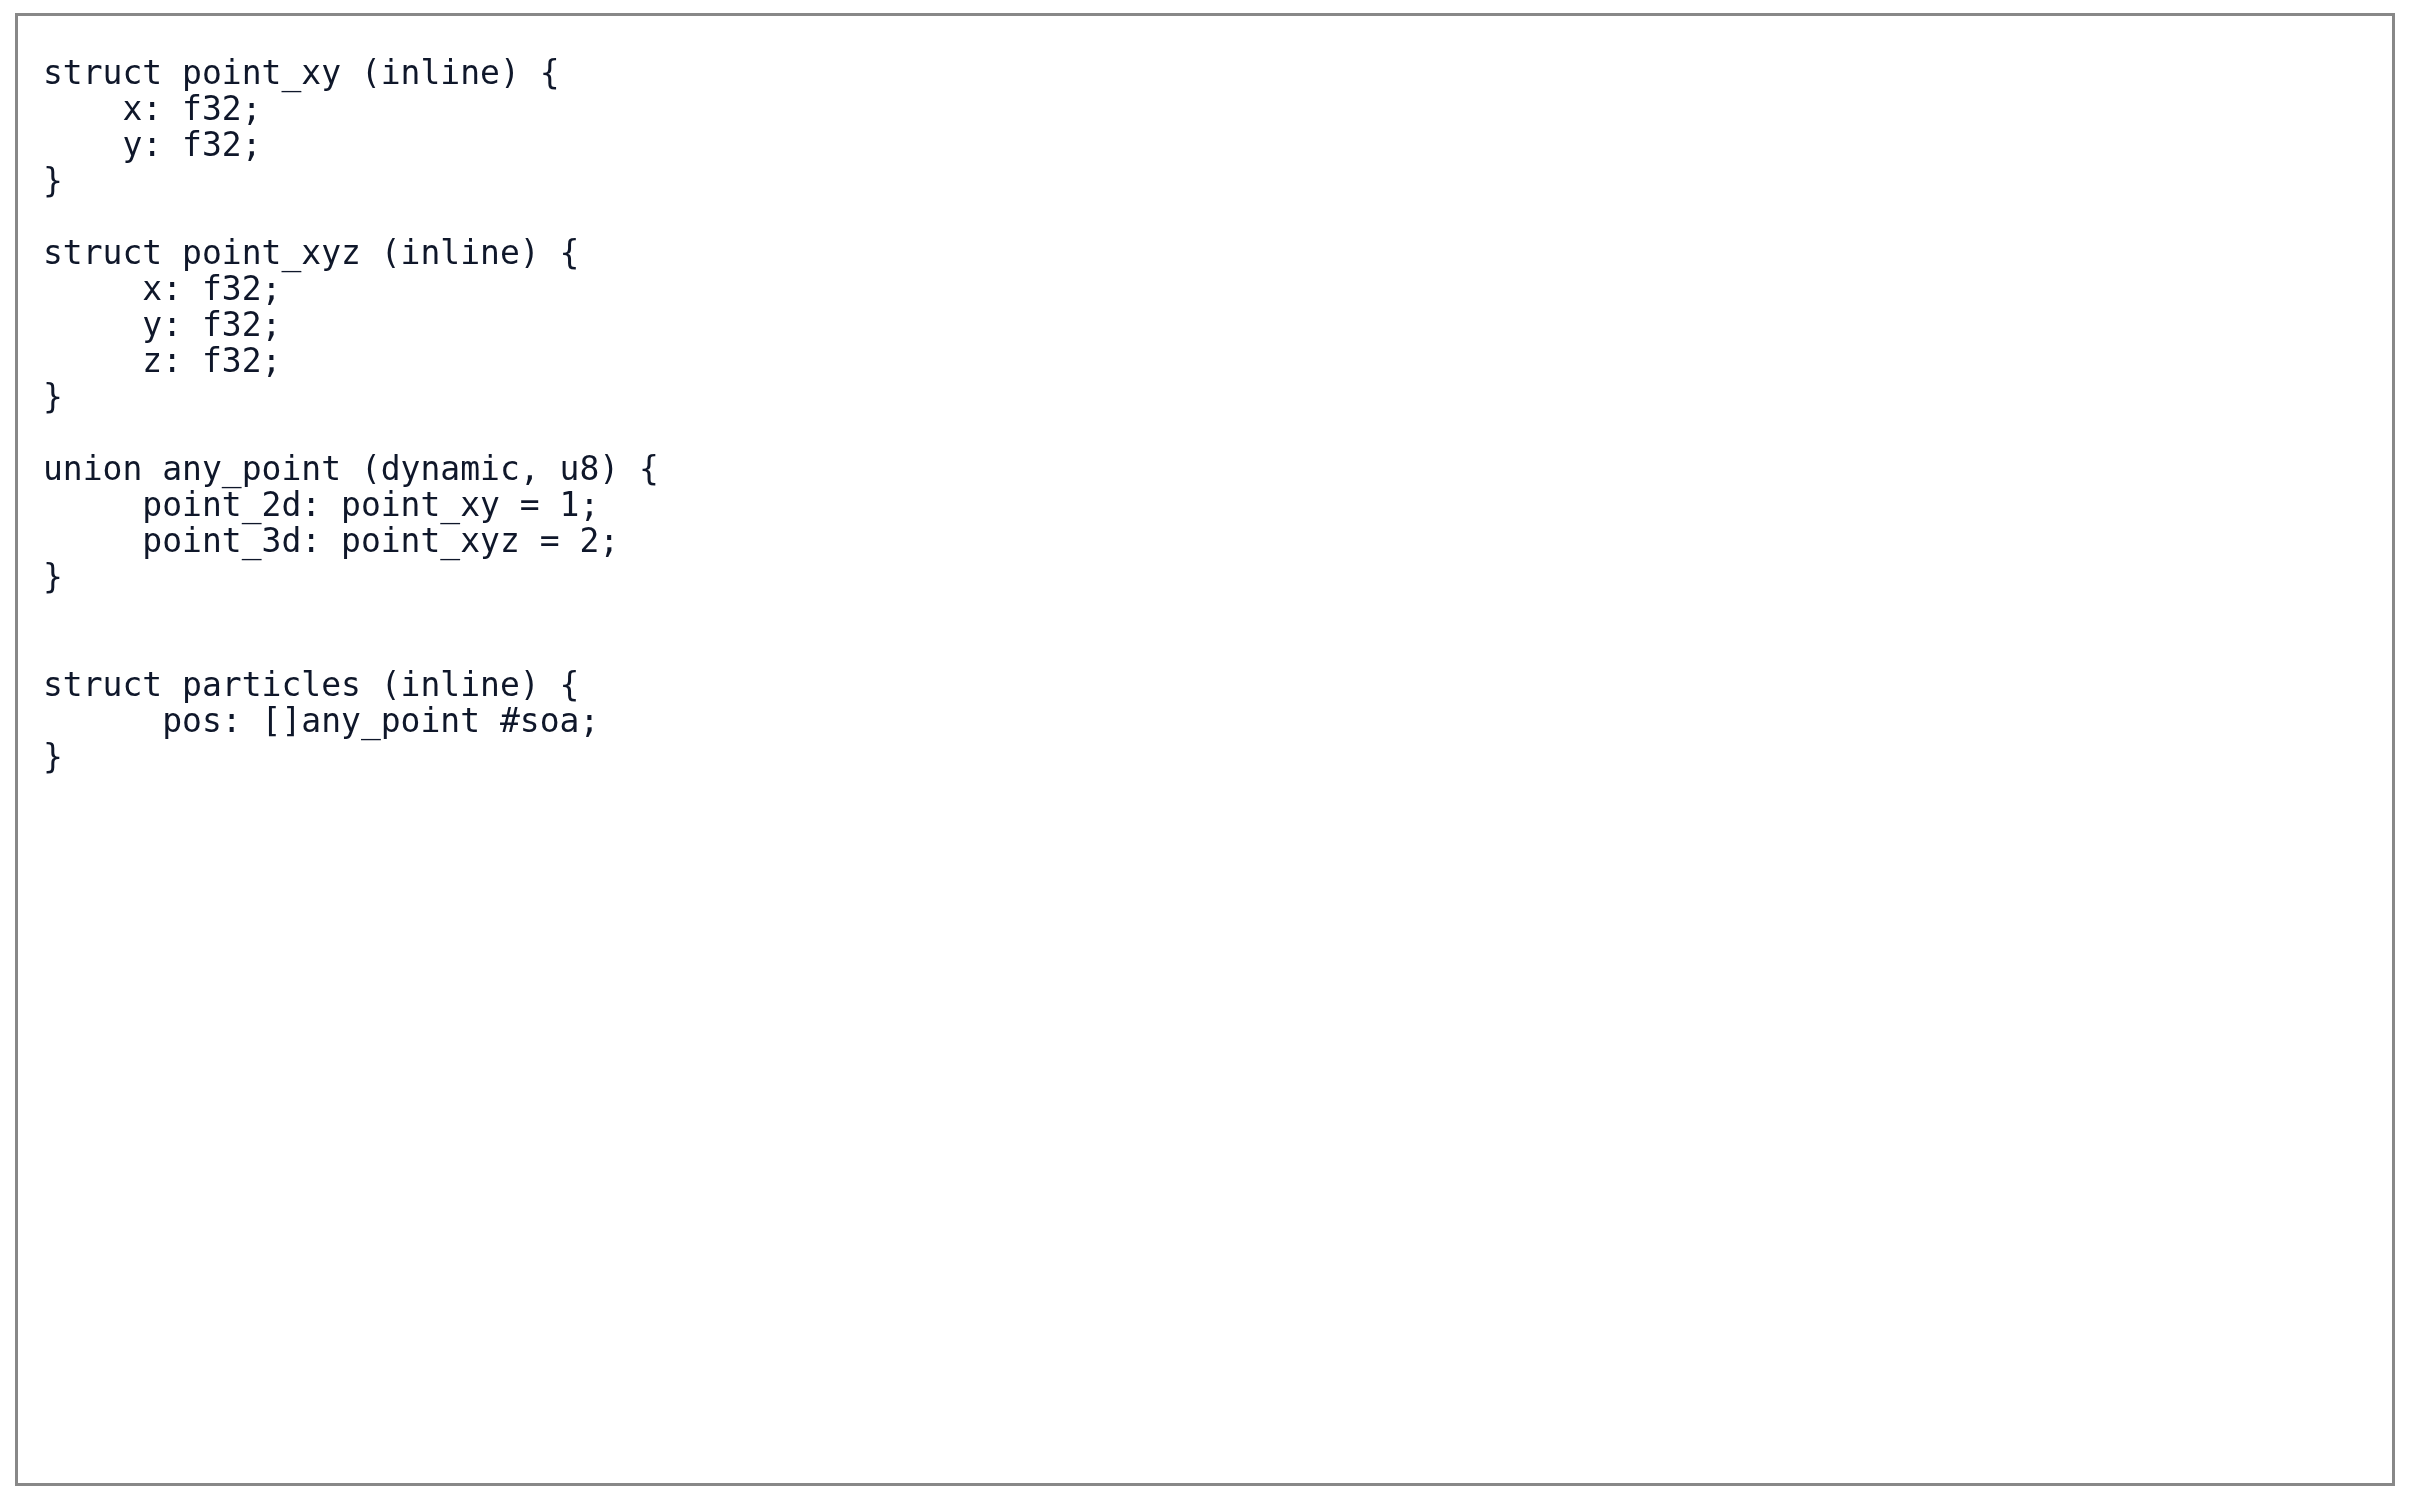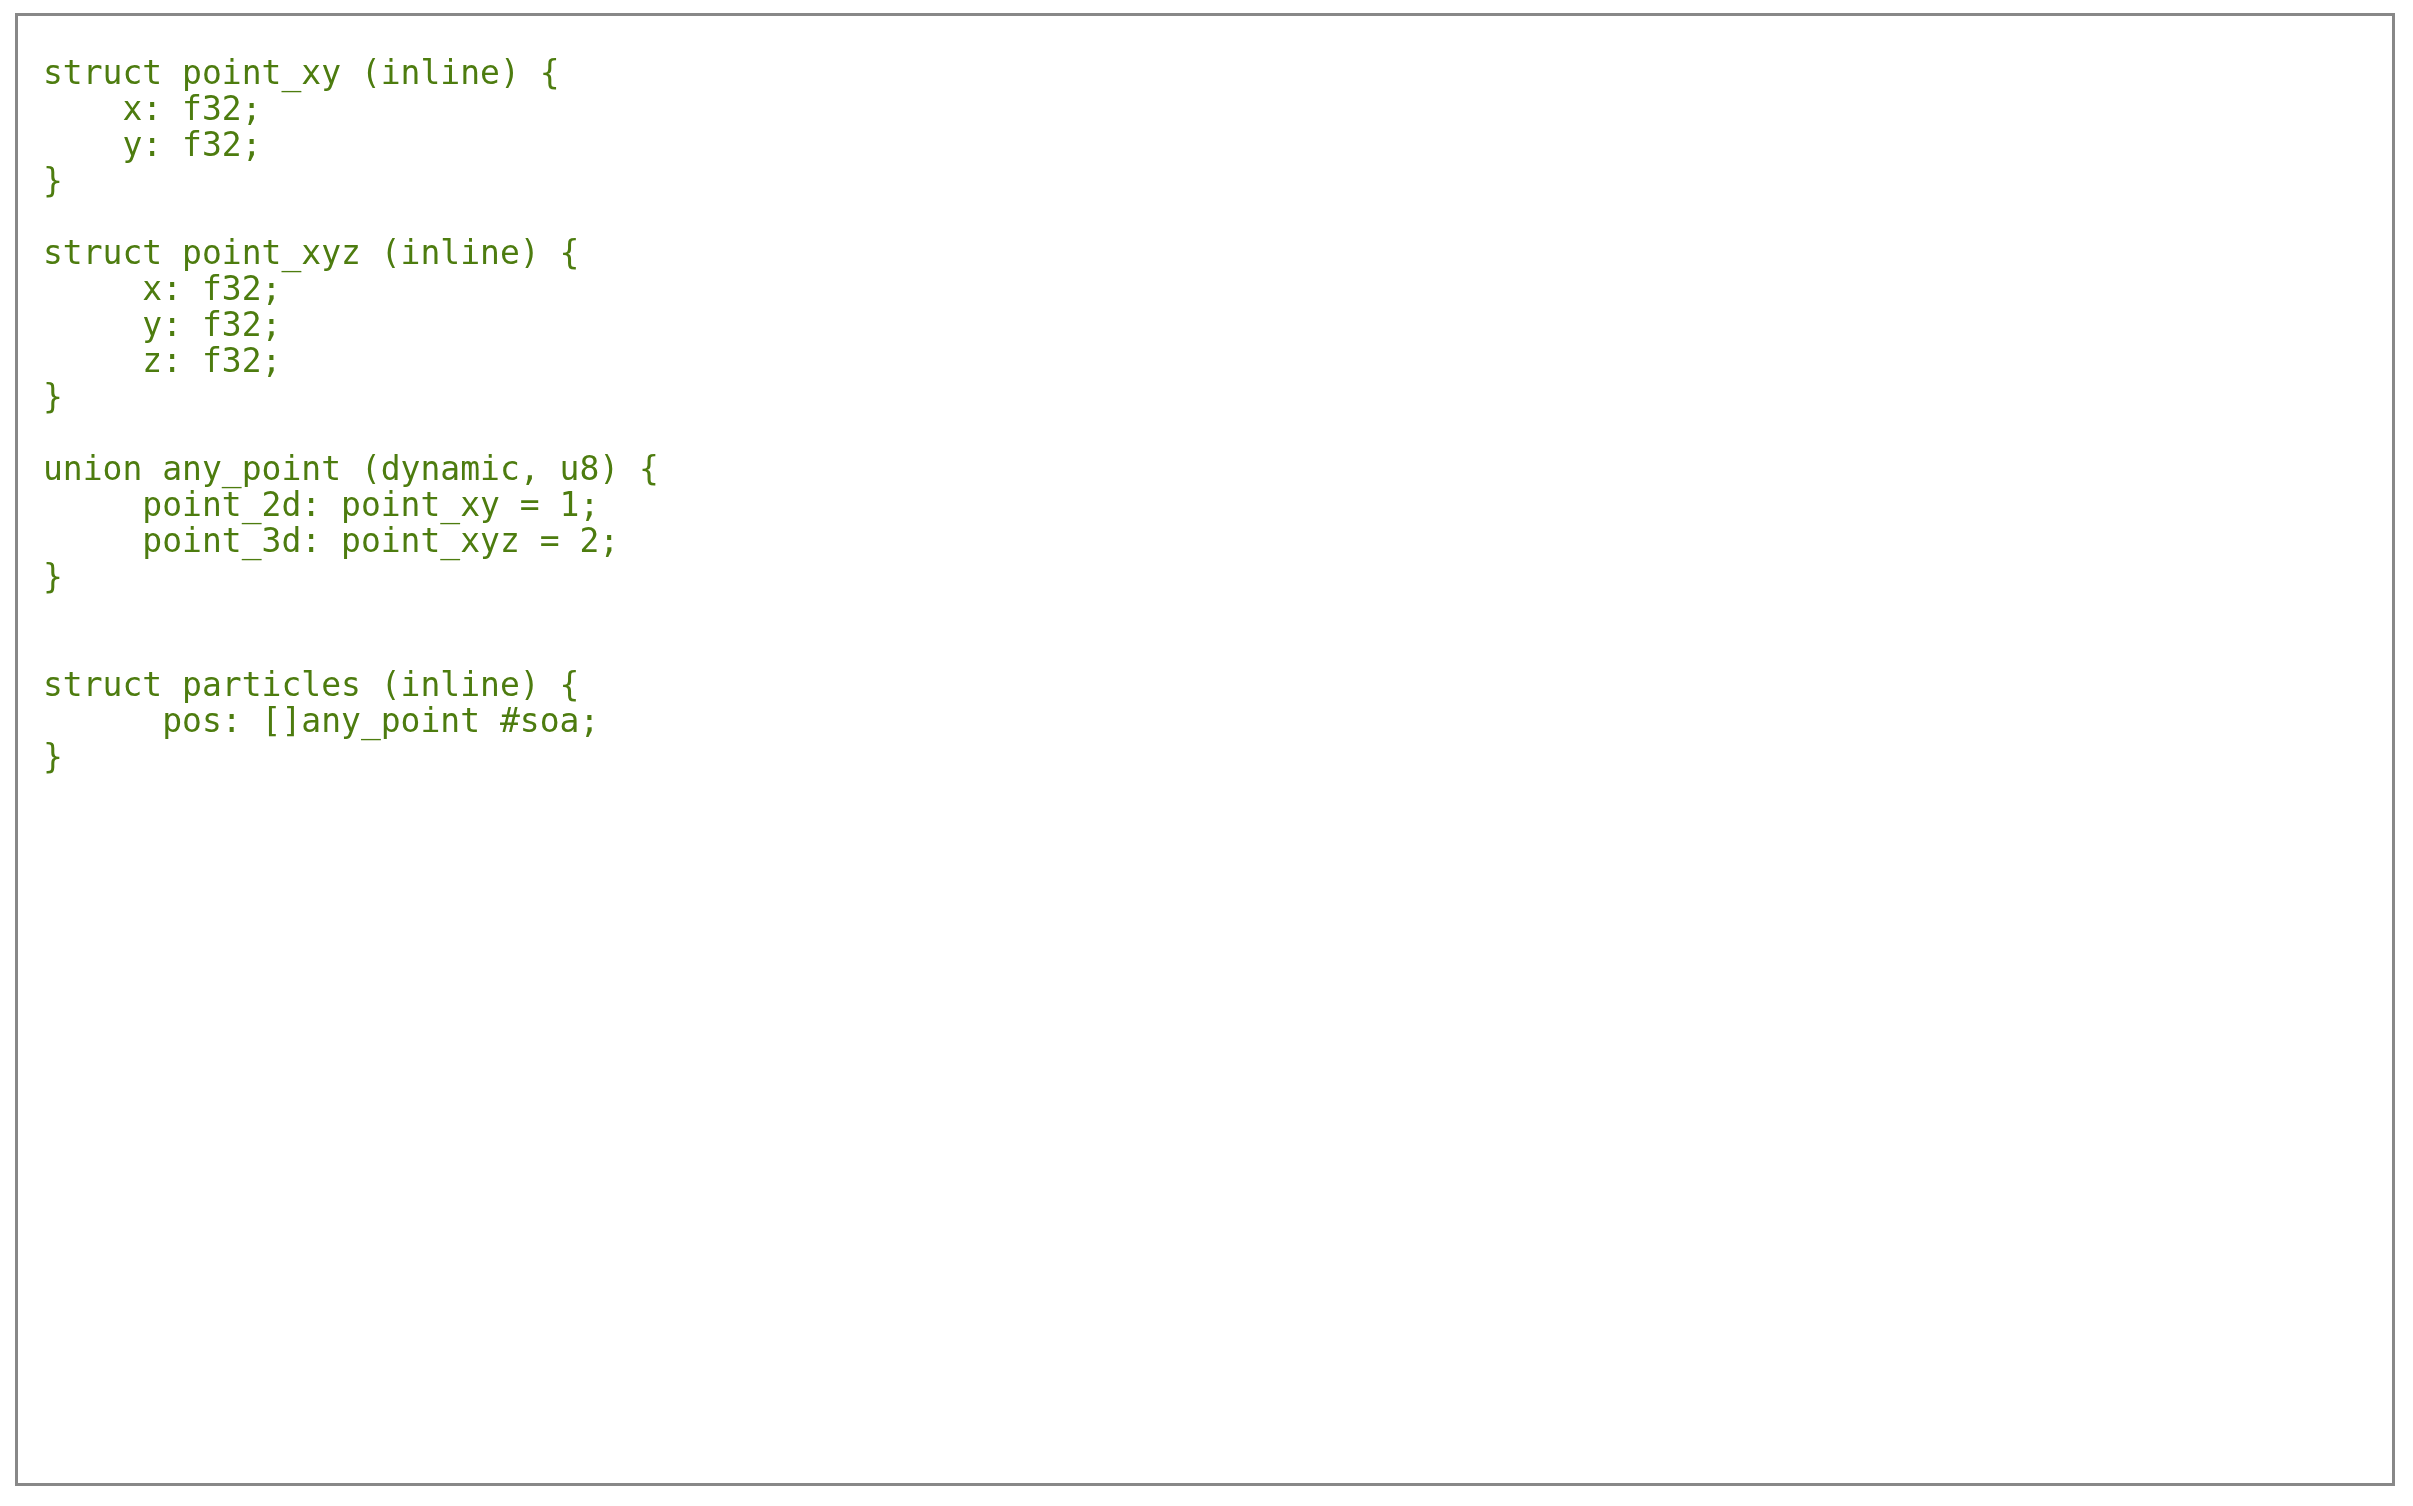--- a/index.html
+++ b/index.html
@@ -25,21 +25,21 @@
     background: #ffffff;
   }
   #code-listing {
     position: absolute;
     left: 25px;
     top: 6px;
     right: 0;
     font-family: "DejaVu Sans Mono", "Liberation Mono", monospace;
     font-size: 33px;
     line-height: 36px;
-    color: #4d7c0f;
+    color: #0f172a;
     white-space: pre;
     letter-spacing: 0px;
     font-weight: 400;
   }
   .code-line {
     display: block;
     white-space: pre;
     min-height: 36px;
   }
   .code-line.blank {

